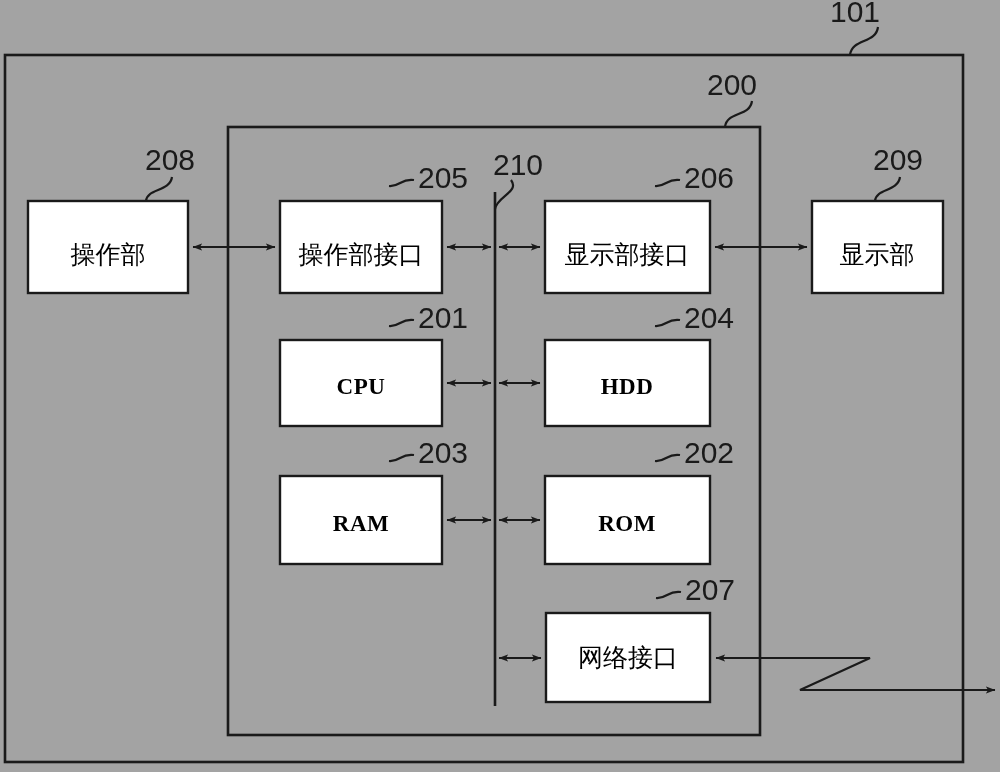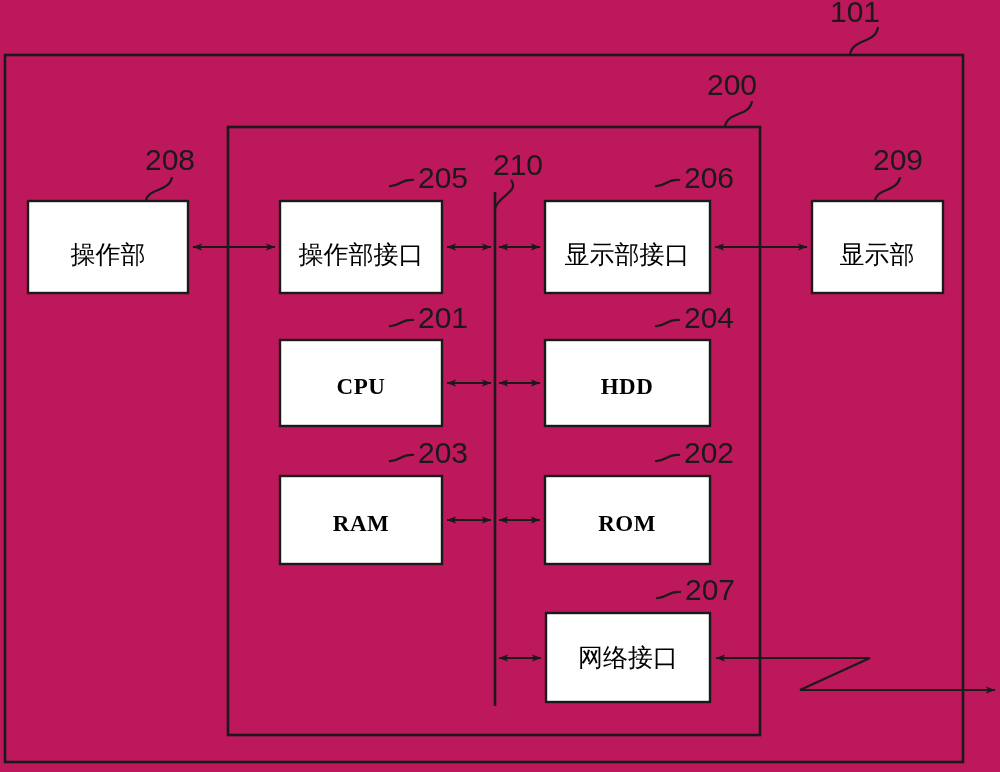--- a/index.html
+++ b/index.html
@@ -7,21 +7,21 @@
     padding: 0;
     background: #ffffff;
   }
   body {
     font-family: "Liberation Serif", serif;
   }
   #canvas {
     position: relative;
     width: 1000px;
     height: 772px;
-    background: #be185d;
+    background: #a3a3a3;
     overflow: hidden;
   }
   svg#diagram {
     position: absolute;
     top: 0;
     left: 0;
     width: 1000px;
     height: 772px;
   }
   .box-label {

